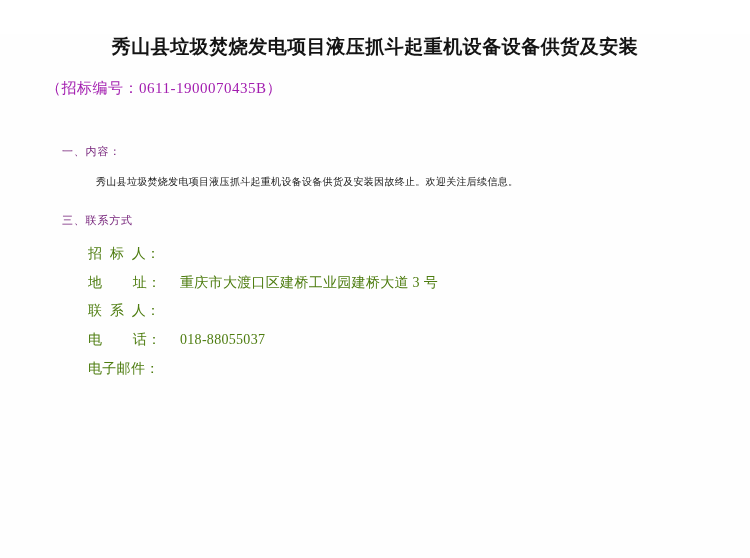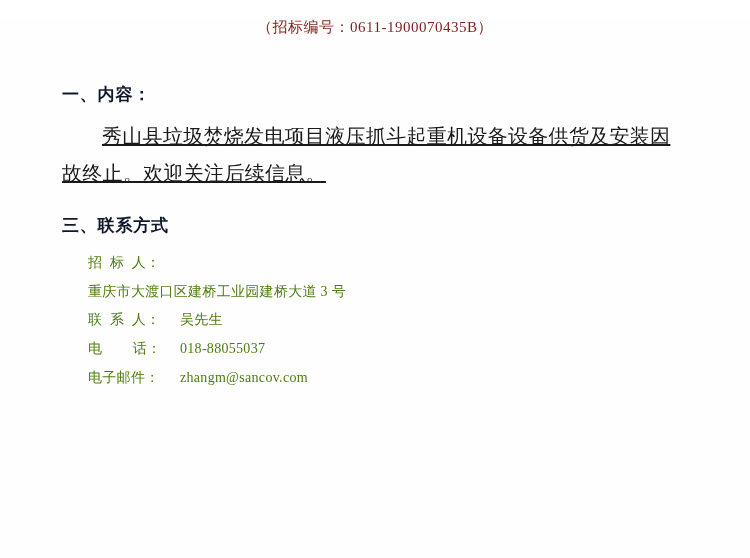--- a/index.html
+++ b/index.html
@@ -25,47 +25,45 @@
   .doc-title {
     text-align: center;
     font-size: 19px;
     font-weight: bold;
     letter-spacing: 0.5px;
     margin: 34px 46px 0 46px;
     line-height: 1.4;
     color: #141414;
   }
   .doc-subtitle {
-    text-align: center;
     font-size: 15px;
     margin: 18px 46px 12px 46px;
     letter-spacing: 0.5px;
-    color: #7f1d1d;
+    color: #a21caf;
   }
   .body-wrap {
     margin: 46px 60px 0 62px;
   }
   .section-heading {
-    font-size: 17px;
-    font-weight: bold;
+    font-size: 11px;
+    font-weight: normal;
     margin: 0 0 12px 0;
     letter-spacing: 0.8px;
-    color: #0f172a;
+    color: #701a75;
   }
   .section-block {
     margin-bottom: 22px;
   }
   .para {
-    font-size: 20px;
+    font-size: 10px;
     line-height: 1.85;
     text-indent: 2em;
-    margin: 0;
+    margin: 14px;
     color: #1a1a1a;
     letter-spacing: 0.3px;
-    text-decoration: underline;
   }
   .contact-list {
     margin: 4px 0 0 0;
     padding: 0;
     list-style: none;
   }
   .contact-row {
     display: flex;
     font-size: 14px;
     line-height: 2.05;
@@ -80,48 +78,48 @@
   }
   .contact-value {
     flex: 1 1 auto;
   }
 </style>
 </head>
 <body>
 
 <div class="page">
 
+  <div class="doc-title">秀山县垃圾焚烧发电项目液压抓斗起重机设备设备供货及安装</div>
   <div class="doc-subtitle">（招标编号：0611-1900070435B）</div>
 
   <div class="body-wrap">
 
     <div class="section-block">
       <div class="section-heading">一、内容：</div>
       <p class="para">秀山县垃圾焚烧发电项目液压抓斗起重机设备设备供货及安装因故终止。欢迎关注后续信息。</p>
     </div>
 
 
     <div class="section-block">
       <div class="section-heading">三、联系方式</div>
       <ul class="contact-list">
         <li class="contact-row">
           <span class="contact-label">招  标  人：</span>
         </li>
         <li class="contact-row">
+          <span class="contact-label">地        址：</span>
           <span class="contact-value">重庆市大渡口区建桥工业园建桥大道 3 号</span>
         </li>
         <li class="contact-row">
           <span class="contact-label">联  系  人：</span>
-          <span class="contact-value">吴先生</span>
         </li>
         <li class="contact-row">
           <span class="contact-label">电        话：</span>
           <span class="contact-value">018-88055037</span>
         </li>
         <li class="contact-row">
           <span class="contact-label">电子邮件：</span>
-          <span class="contact-value">zhangm@sancov.com</span>
         </li>
       </ul>
     </div>
 
   </div>
 </div>
 
 </body></html>

